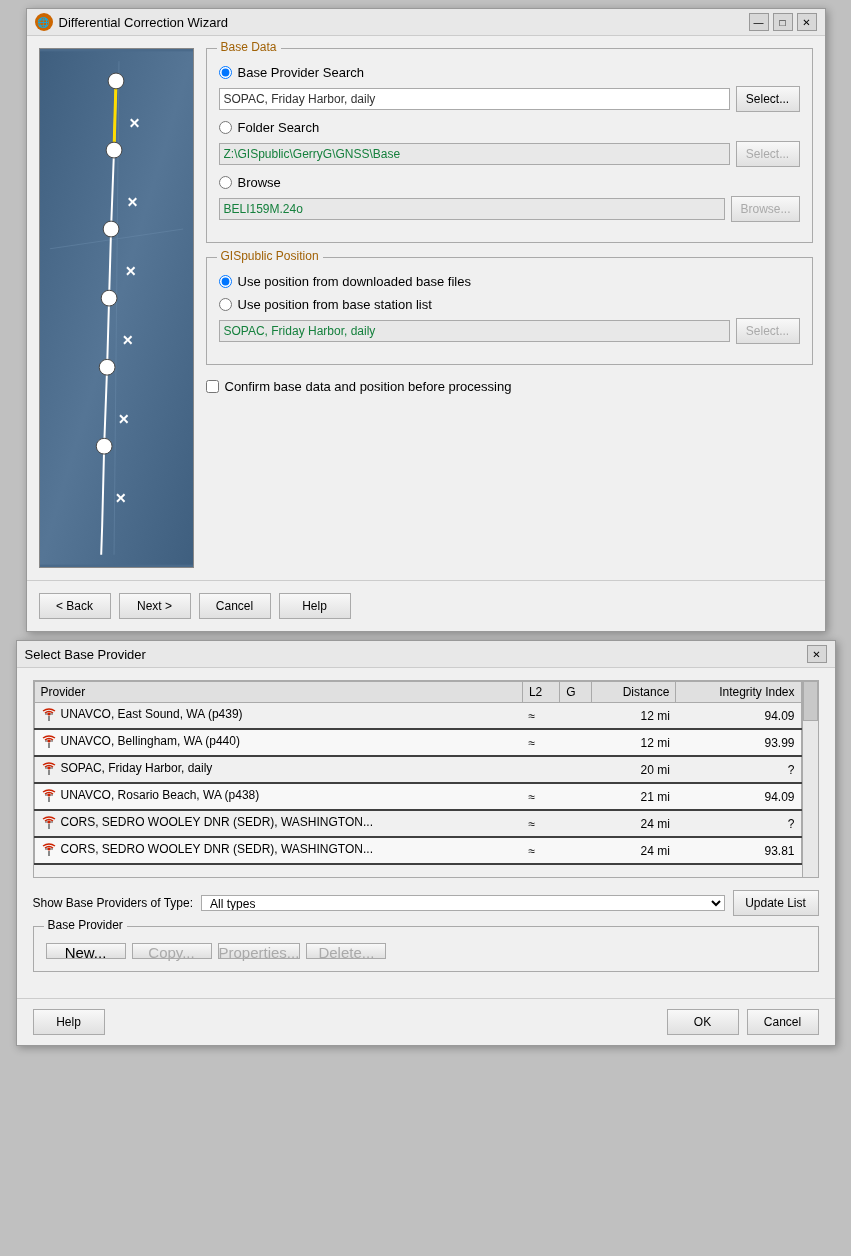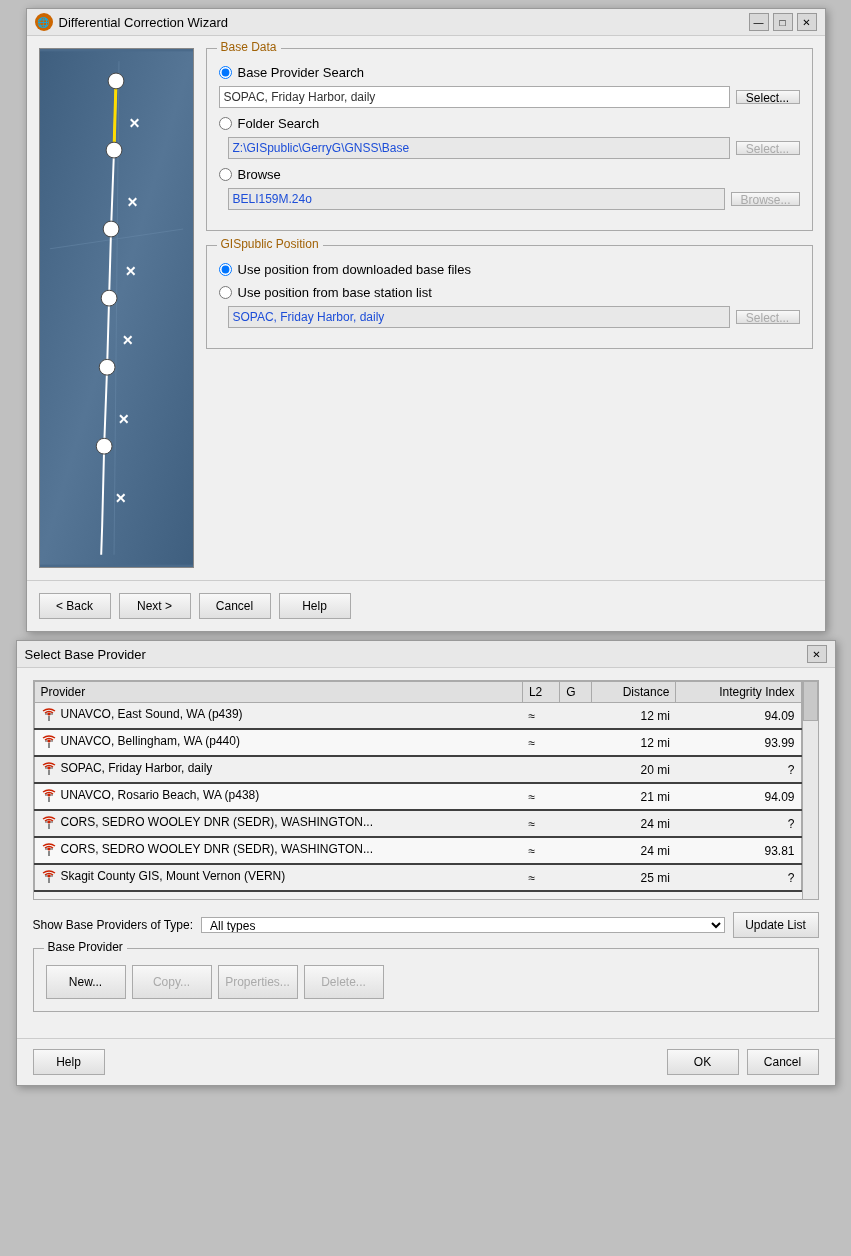--- a/index.html
+++ b/index.html
@@ -118,25 +118,24 @@
       flex: 1;
       height: 22px;
       border: 1px solid #aaa;
       background: white;
       padding: 2px 4px;
       font-size: 12px;
       color: #333;
     }
     .text-input.disabled {
       background: #e8e8e8;
-      color: #1d4ed8;
-      margin-left: 9px;
+      color: #15803d;
     }
     .btn-small {
-      height: 14px;
+      height: 26px;
       min-width: 64px;
       background: linear-gradient(to bottom, #f8f8f8, #e0e0e0);
       border: 1px solid #aaa;
       cursor: pointer;
       font-size: 12px;
       padding: 0 8px;
     }
     .btn-small:disabled {
       color: #aaa;
       cursor: default;
@@ -268,26 +267,26 @@
       background: #f0f0f0;
       padding: 0 4px;
       font-size: 12px;
     }
     .base-provider-buttons {
       display: flex;
       gap: 6px;
       margin-top: 8px;
     }
     .btn-bp {
-      height: 34px;
+      height: 16px;
       min-width: 80px;
       background: linear-gradient(to bottom, #f8f8f8, #e0e0e0);
       border: 1px solid #aaa;
       cursor: pointer;
-      font-size: 12px;
+      font-size: 15px;
     }
     .btn-bp:disabled {
       color: #aaa;
     }
 
     .dialog-bottom-footer {
       display: flex;
       justify-content: space-between;
       padding: 10px 16px;
       border-top: 1px solid #ccc;
@@ -410,20 +409,24 @@
         <div class="radio-row">
           <input type="radio" name="ref-pos" style="">
           <label>Use position from base station list</label>
         </div>
         <div class="input-row">
           <input class="text-input disabled" type="text" disabled="" value="SOPAC, Friday Harbor, daily" style="">
           <button class="btn-small" disabled="">Select...</button>
         </div>
       </div>
 
+      <div class="checkbox-row">
+        <input type="checkbox" style="">
+        <label>Confirm base data and position before processing</label>
+      </div>
     </div>
   </div>
 
   <div class="dialog-footer">
     <button class="btn-footer">&lt; Back</button>
     <button class="btn-footer">Next &gt;</button>
     <button class="btn-footer">Cancel</button>
     <button class="btn-footer">Help</button>
   </div>
 </div>
@@ -542,36 +545,20 @@
       <path d="M4,7 Q8,4 12,7" stroke="#cc2200" stroke-width="1.5" fill="none"></path>
       <circle cx="8" cy="8" r="1.5" fill="#cc2200"></circle>
     </svg>
     CORS, SEDRO WOOLEY DNR (SEDR),  WASHINGTON...
   </span></td>
               <td>≈</td>
               <td></td>
               <td class="right">24 mi</td>
               <td class="right">93.81</td>
             </tr>
-            <tr>
-              <td><span style="display:inline-flex;align-items:center;gap:4px;">
-    <svg width="16" height="16" viewBox="0 0 16 16">
-      <rect x="7" y="10" width="2" height="5" fill="#888"></rect>
-      <line x1="4" y1="8" x2="12" y2="8" stroke="#888" stroke-width="1.5"></line>
-      <path d="M2,5 Q8,1 14,5" stroke="#cc2200" stroke-width="1.5" fill="none"></path>
-      <path d="M4,7 Q8,4 12,7" stroke="#cc2200" stroke-width="1.5" fill="none"></path>
-      <circle cx="8" cy="8" r="1.5" fill="#cc2200"></circle>
-    </svg>
-    Skagit County GIS, Mount Vernon (VERN)
-  </span></td>
-              <td>≈</td>
-              <td></td>
-              <td class="right">25 mi</td>
-              <td class="right">?</td>
-            </tr>
           </tbody>
       </table>
       <div class="scrollbar-track">
         <div class="scrollbar-thumb"></div>
       </div>
     </div>
 
     <div class="filter-row relative-wrap">
       <span class="filter-label">Show Base Providers of Type:</span>
       <select class="filter-select">

